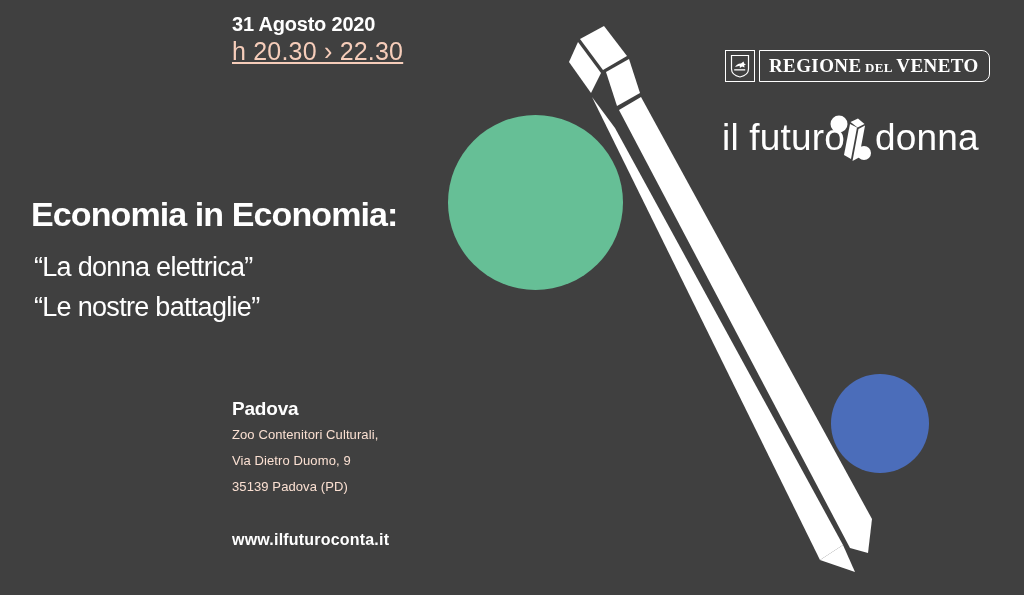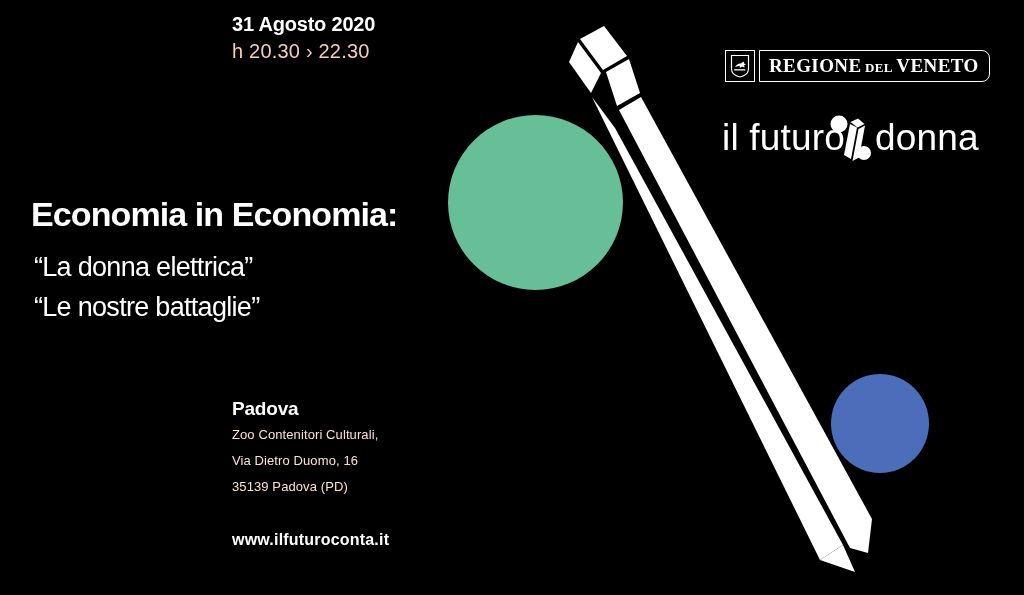--- a/index.html
+++ b/index.html
@@ -8,21 +8,21 @@
     background: #ffffff;
   }
   body {
     font-family: "Liberation Sans", sans-serif;
   }
   #poster {
     position: relative;
     width: 1024px;
     height: 595px;
     overflow: hidden;
-    background: #000000;
+    background: #404040;
   }
 
   
   .circle {
     position: absolute;
     border-radius: 50%;
   }
   #circle-green {
     left: 448px;
     top: 115px;
@@ -56,25 +56,26 @@
   .date-line {
     color: #ffffff;
     font-size: 20px;
     font-weight: bold;
     letter-spacing: -0.2px;
     line-height: 25px;
     white-space: nowrap;
   }
   .time-line {
     color: #f6cdba;
-    font-size: 20px;
+    font-size: 25px;
     font-weight: normal;
     letter-spacing: 0.2px;
     line-height: 28px;
     white-space: nowrap;
+    text-decoration: underline;
   }
 
   
   #title-block {
     position: absolute;
     left: 31px;
     top: 193px;
   }
   #main-title {
     color: #ffffff;
@@ -236,21 +237,21 @@
     <h1 id="main-title">Economia in Economia:</h1>
     <div id="subtitle-block">
       <div class="subtitle-line">“La donna elettrica”</div>
       <div class="subtitle-line">“Le nostre battaglie”</div>
     </div>
   </div>
 
   <div id="venue-block">
     <div id="venue-city">Padova</div>
     <div class="venue-line">Zoo Contenitori Culturali,</div>
-    <div class="venue-line">Via Dietro Duomo, 16</div>
+    <div class="venue-line">Via Dietro Duomo, 9</div>
     <div class="venue-line">35139 Padova (PD)</div>
   </div>
 
   <a id="website-link" href="#">www.ilfuturoconta.it</a>
 
   <div id="regione-logo">
     <div id="regione-crest">
       <svg width="20" height="24" viewBox="0 0 20 24">
         <path d="M1.5 1.5 H18.5 V15 Q18.5 21 10 23 Q1.5 21 1.5 15 Z" fill="none" stroke="#ffffff" stroke-width="1.2"></path>
         <path d="M5 13 q2.5-4 6-3.5 l2.5-2 0.8 2.2 1.7 0.6 -1.8 1 0.3 2.2

